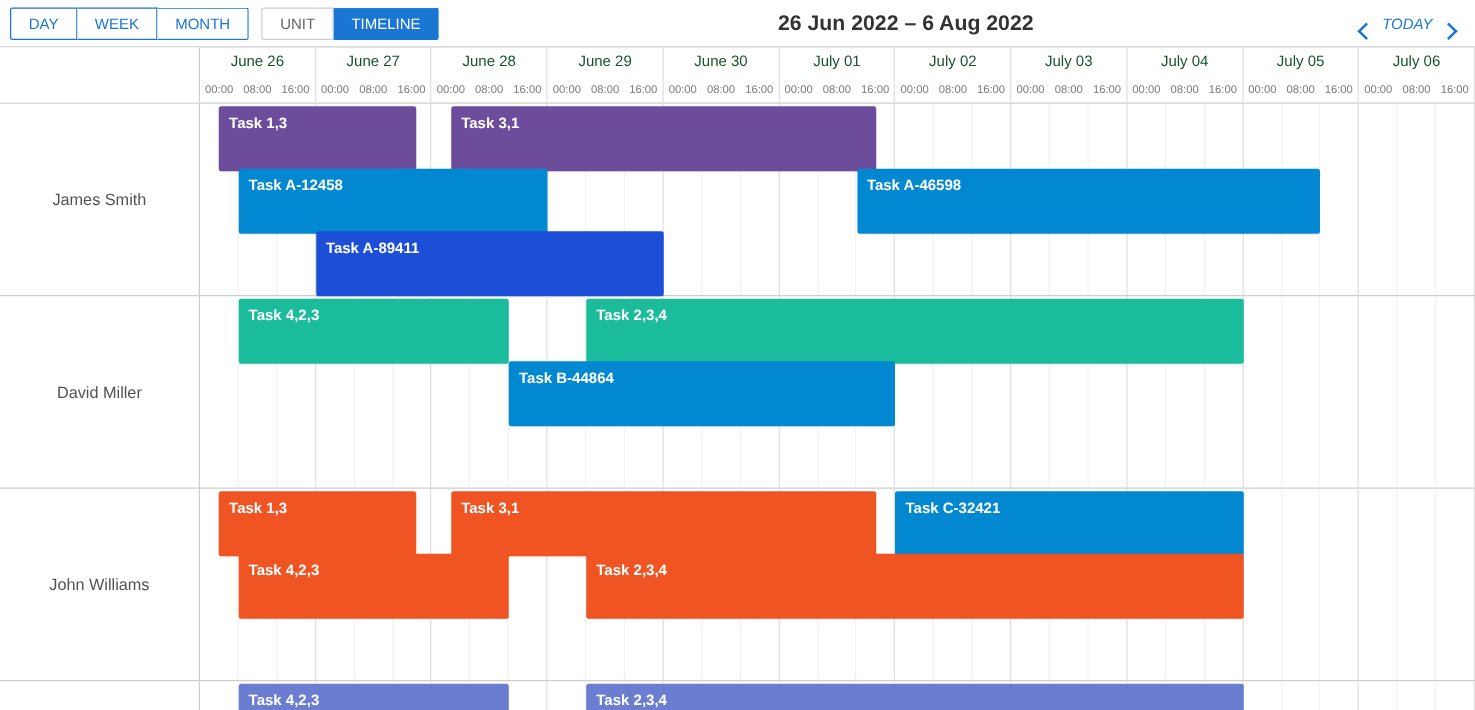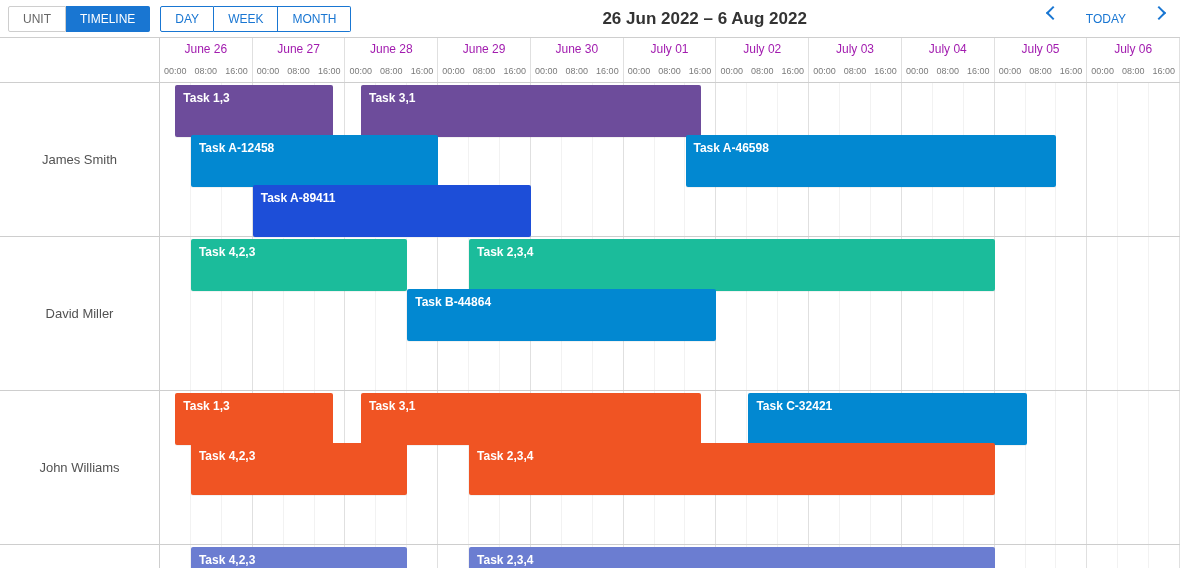--- a/index.html
+++ b/index.html
@@ -46,40 +46,40 @@
   }
   .btn-group button+button{border-left:none;}
   .btn-group button:first-child{border-radius:2px 0 0 2px;}
   .btn-group button:last-child{border-radius:0 2px 2px 0;}
   .btn-group button.active{background:var(--nav-blue);color:#fff;}
   .btn-group.second button{border-color:var(--grey-border);color:#666;}
   .btn-group.second button.active{background:var(--nav-blue);color:#fff;border-color:var(--nav-blue);}
   .title{
     flex:1;text-align:center;font-size:17px;font-weight:600;color:#333;
   }
-  .right-controls{display:flex;align-items:flex-start;gap:20px;padding-right:8px;}
+  .right-controls{display:flex;align-items:flex-end;padding-right:8px;font-style:italic;}
   .chevron{
     width:10px;height:10px;border:solid var(--nav-blue);border-width:0 2px 2px 0;
     display:inline-block;padding:3px;cursor:pointer;
   }
   .chevron.left{transform:rotate(135deg);}
   .chevron.right{transform:rotate(-45deg);}
   .today-btn{color:var(--nav-blue);font-size:12px;font-weight:500;cursor:pointer;padding:4px 8px;}
   
   .header-area{
     display:flex;border-bottom:1px solid var(--grey-border);
   }
   .resource-header{
     width:160px;flex:0 0 160px;border-right:1px solid var(--grey-border);
     height:44px;background:#fff;
   }
   .time-header{flex:1;position:relative;height:44px;}
   .day-row{display:flex;height:22px;}
   .day-cell{
-    flex:1;text-align:center;font-size:12px;color:#a21caf;
+    flex:1;text-align:center;font-size:12px;color:#14532d;
     border-right:1px solid var(--light-border);
     display:flex;align-items:center;justify-content:center;
   }
   .hour-row{display:flex;height:22px;}
   .hour-cell{
     flex:1;display:flex;font-size:9px;color:#7a7a7a;
     border-right:1px solid var(--light-border);
   }
   .hour-cell span{flex:1;text-align:center;line-height:22px;}
   
@@ -108,28 +108,28 @@
     position:absolute;height:52px;border-radius:2px;
     color:#fff;font-size:12px;font-weight:600;padding:6px 8px 0 8px;
     overflow:hidden;white-space:nowrap;cursor:pointer;
     box-shadow:0 1px 0 rgba(0,0,0,.05);
   }
 </style>
 </head>
 <body>
 
 <div class="nav">
-  <div class="btn-group second">
-    <button>UNIT</button>
-    <button class="active">TIMELINE</button>
-  </div>
   <div class="btn-group">
     <button>DAY</button>
     <button>WEEK</button>
     <button>MONTH</button>
+  </div>
+  <div class="btn-group second">
+    <button>UNIT</button>
+    <button class="active">TIMELINE</button>
   </div>
   <div class="title">26 Jun 2022 – 6 Aug 2022</div>
   <div class="right-controls">
     <span class="chevron left"></span>
     <span class="today-btn">TODAY</span>
     <span class="chevron right"></span>
   </div>
 </div>
 
 <div class="header-area">
@@ -395,21 +395,21 @@
             <span></span>
           </div>
           <div class="grid-day">
             <span></span>
             <span></span>
             <span></span>
           </div>
         </div>
         <div class="task" style="top: 2px; left: 1.5%; width: 15.5%; background: rgb(240, 84, 35);">Task 1,3</div>
         <div class="task" style="top: 2px; left: 19.7%; width: 33.33%; background: rgb(240, 84, 35);">Task 3,1</div>
-        <div class="task" style="top: 2px; left: 54.55%; width: 27.27%; background: rgb(2, 136, 209); margin-left: 32px;">Task C-32421</div>
+        <div class="task" style="top: 2px; left: 54.55%; width: 27.27%; background: rgb(2, 136, 209);">Task C-32421</div>
         <div class="task" style="top: 52px; left: 3.03%; width: 21.21%; background: rgb(240, 84, 35);">Task 4,2,3</div>
         <div class="task" style="top: 52px; left: 30.3%; width: 51.52%; background: rgb(240, 84, 35);">Task 2,3,4</div>
       </div>
       <div class="row-bg" style="height: 154px;">
         <div class="grid-lines">
           <div class="grid-day">
             <span></span>
             <span></span>
             <span></span>
           </div>

